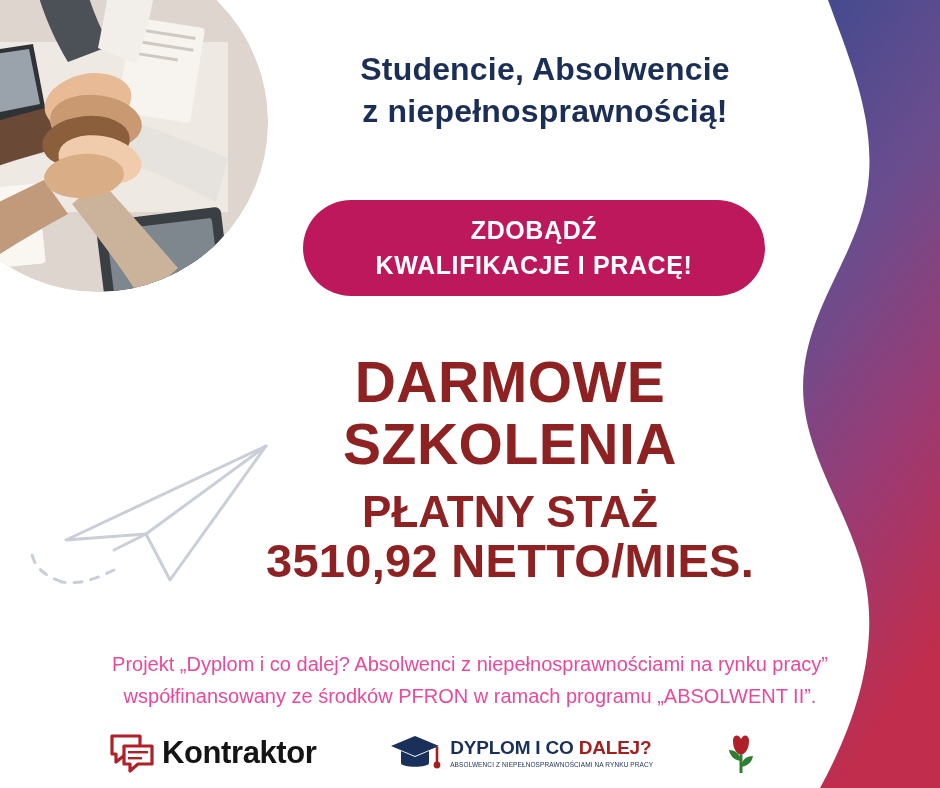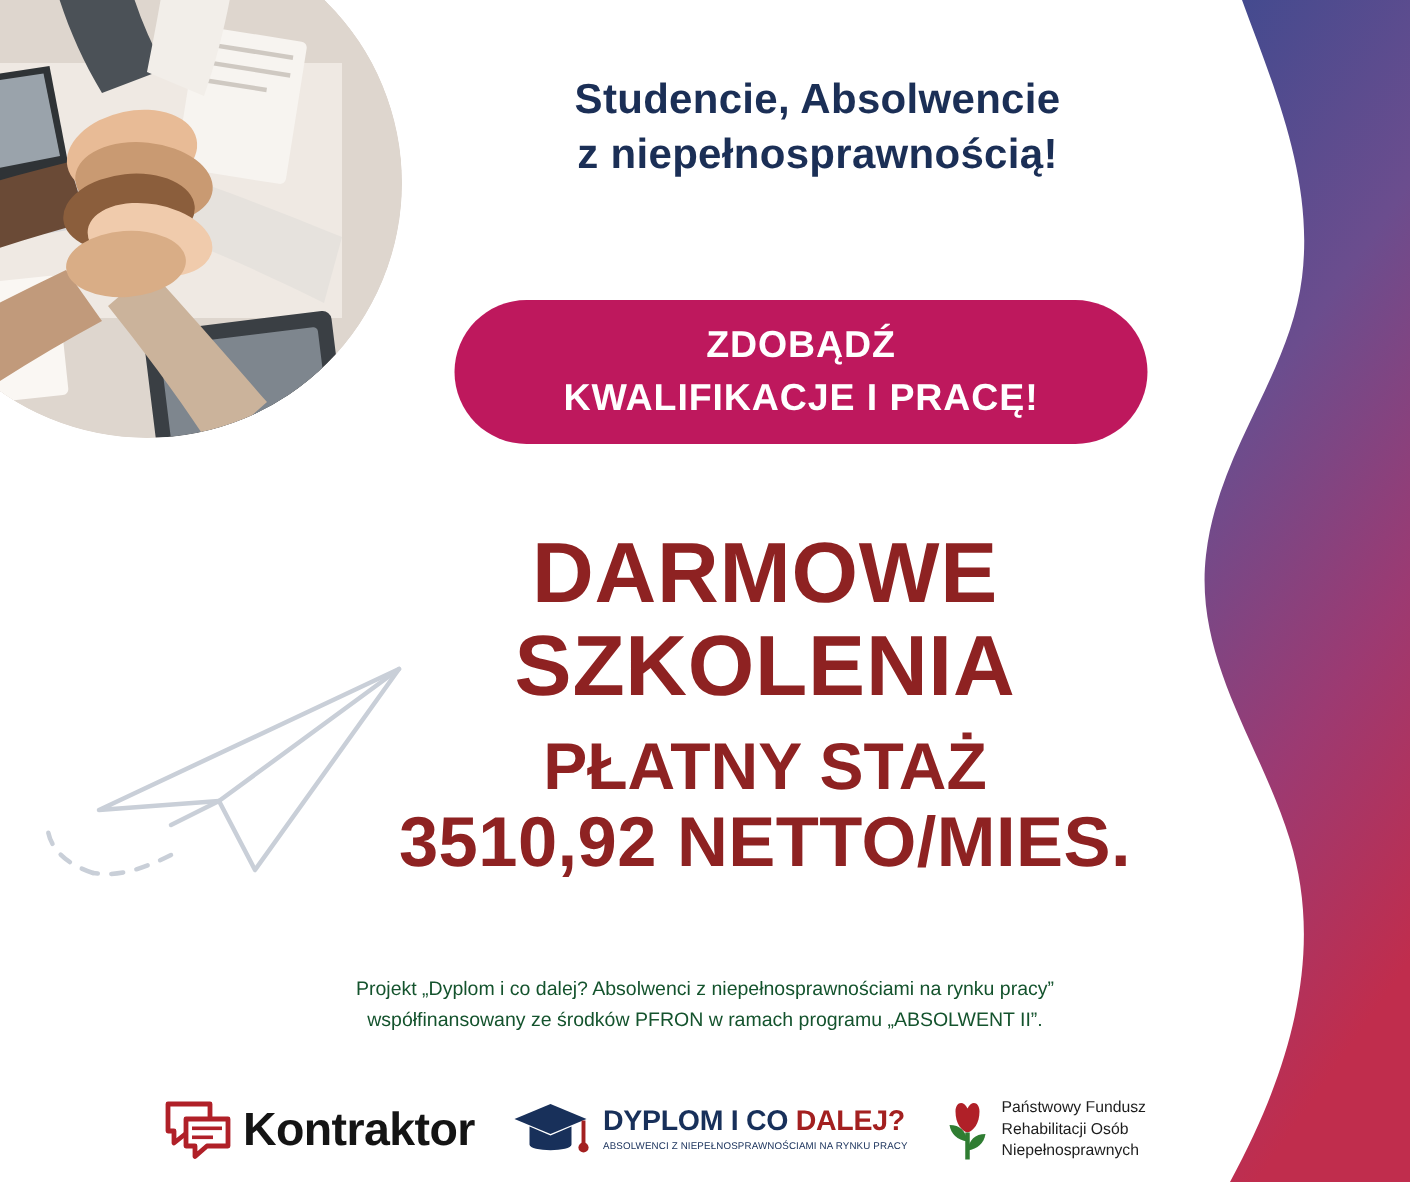--- a/index.html
+++ b/index.html
@@ -53,21 +53,21 @@
   }
 
   
   .headline {
     position: absolute;
     left: 250px;
     top: 48px;
     width: 590px;
     text-align: center;
     color: #1b2f56;
-    font-size: 28px;
+    font-size: 32px;
     font-weight: bold;
     line-height: 1.32;
     letter-spacing: .2px;
     z-index: 4;
   }
   .headline .l2 { display: block; }
 
   
   .pill {
     position: absolute;
@@ -119,22 +119,22 @@
   .redblock.internship .l1 { display: block; }
   .redblock.internship .l2 { display: block; font-size: 47px; letter-spacing: .3px; }
 
   
   .footer-text {
     position: absolute;
     left: 80px;
     top: 648px;
     width: 780px;
     text-align: center;
-    color: #14532d;
-    font-size: 13px;
+    color: #ec4899;
+    font-size: 20px;
     line-height: 1.62;
     z-index: 4;
   }
   .footer-text .fl { display: block; }
 
   
   .logos {
     position: absolute;
     left: 70px;
     top: 722px;
@@ -315,21 +315,16 @@
       </span>
     </div>
 
     <div class="logo logo-pfron">
       <svg class="tulip" width="34" height="44" viewBox="0 0 34 44">
         <path d="M9,10 C9,4 14,2 17,8 C20,2 25,4 25,10 C25,18 21,23 17,24 C13,23 9,18 9,10 Z" fill="#b02028"></path>
         <path d="M17,24 L17,42" stroke="#2f7d32" stroke-width="3" fill="none"></path>
         <path d="M17,30 C10,29 6,25 5,19 C12,19 16,23 17,30 Z" fill="#2f7d32"></path>
         <path d="M17,36 C24,35 28,31 29,25 C22,25 18,29 17,36 Z" fill="#2f7d32"></path>
       </svg>
-      <span class="pf-lines">
-        <span>Państwowy Fundusz</span>
-        <span>Rehabilitacji Osób</span>
-        <span>Niepełnosprawnych</span>
-      </span>
     </div>
 
   </div>
 </div>
 
 </body></html>

